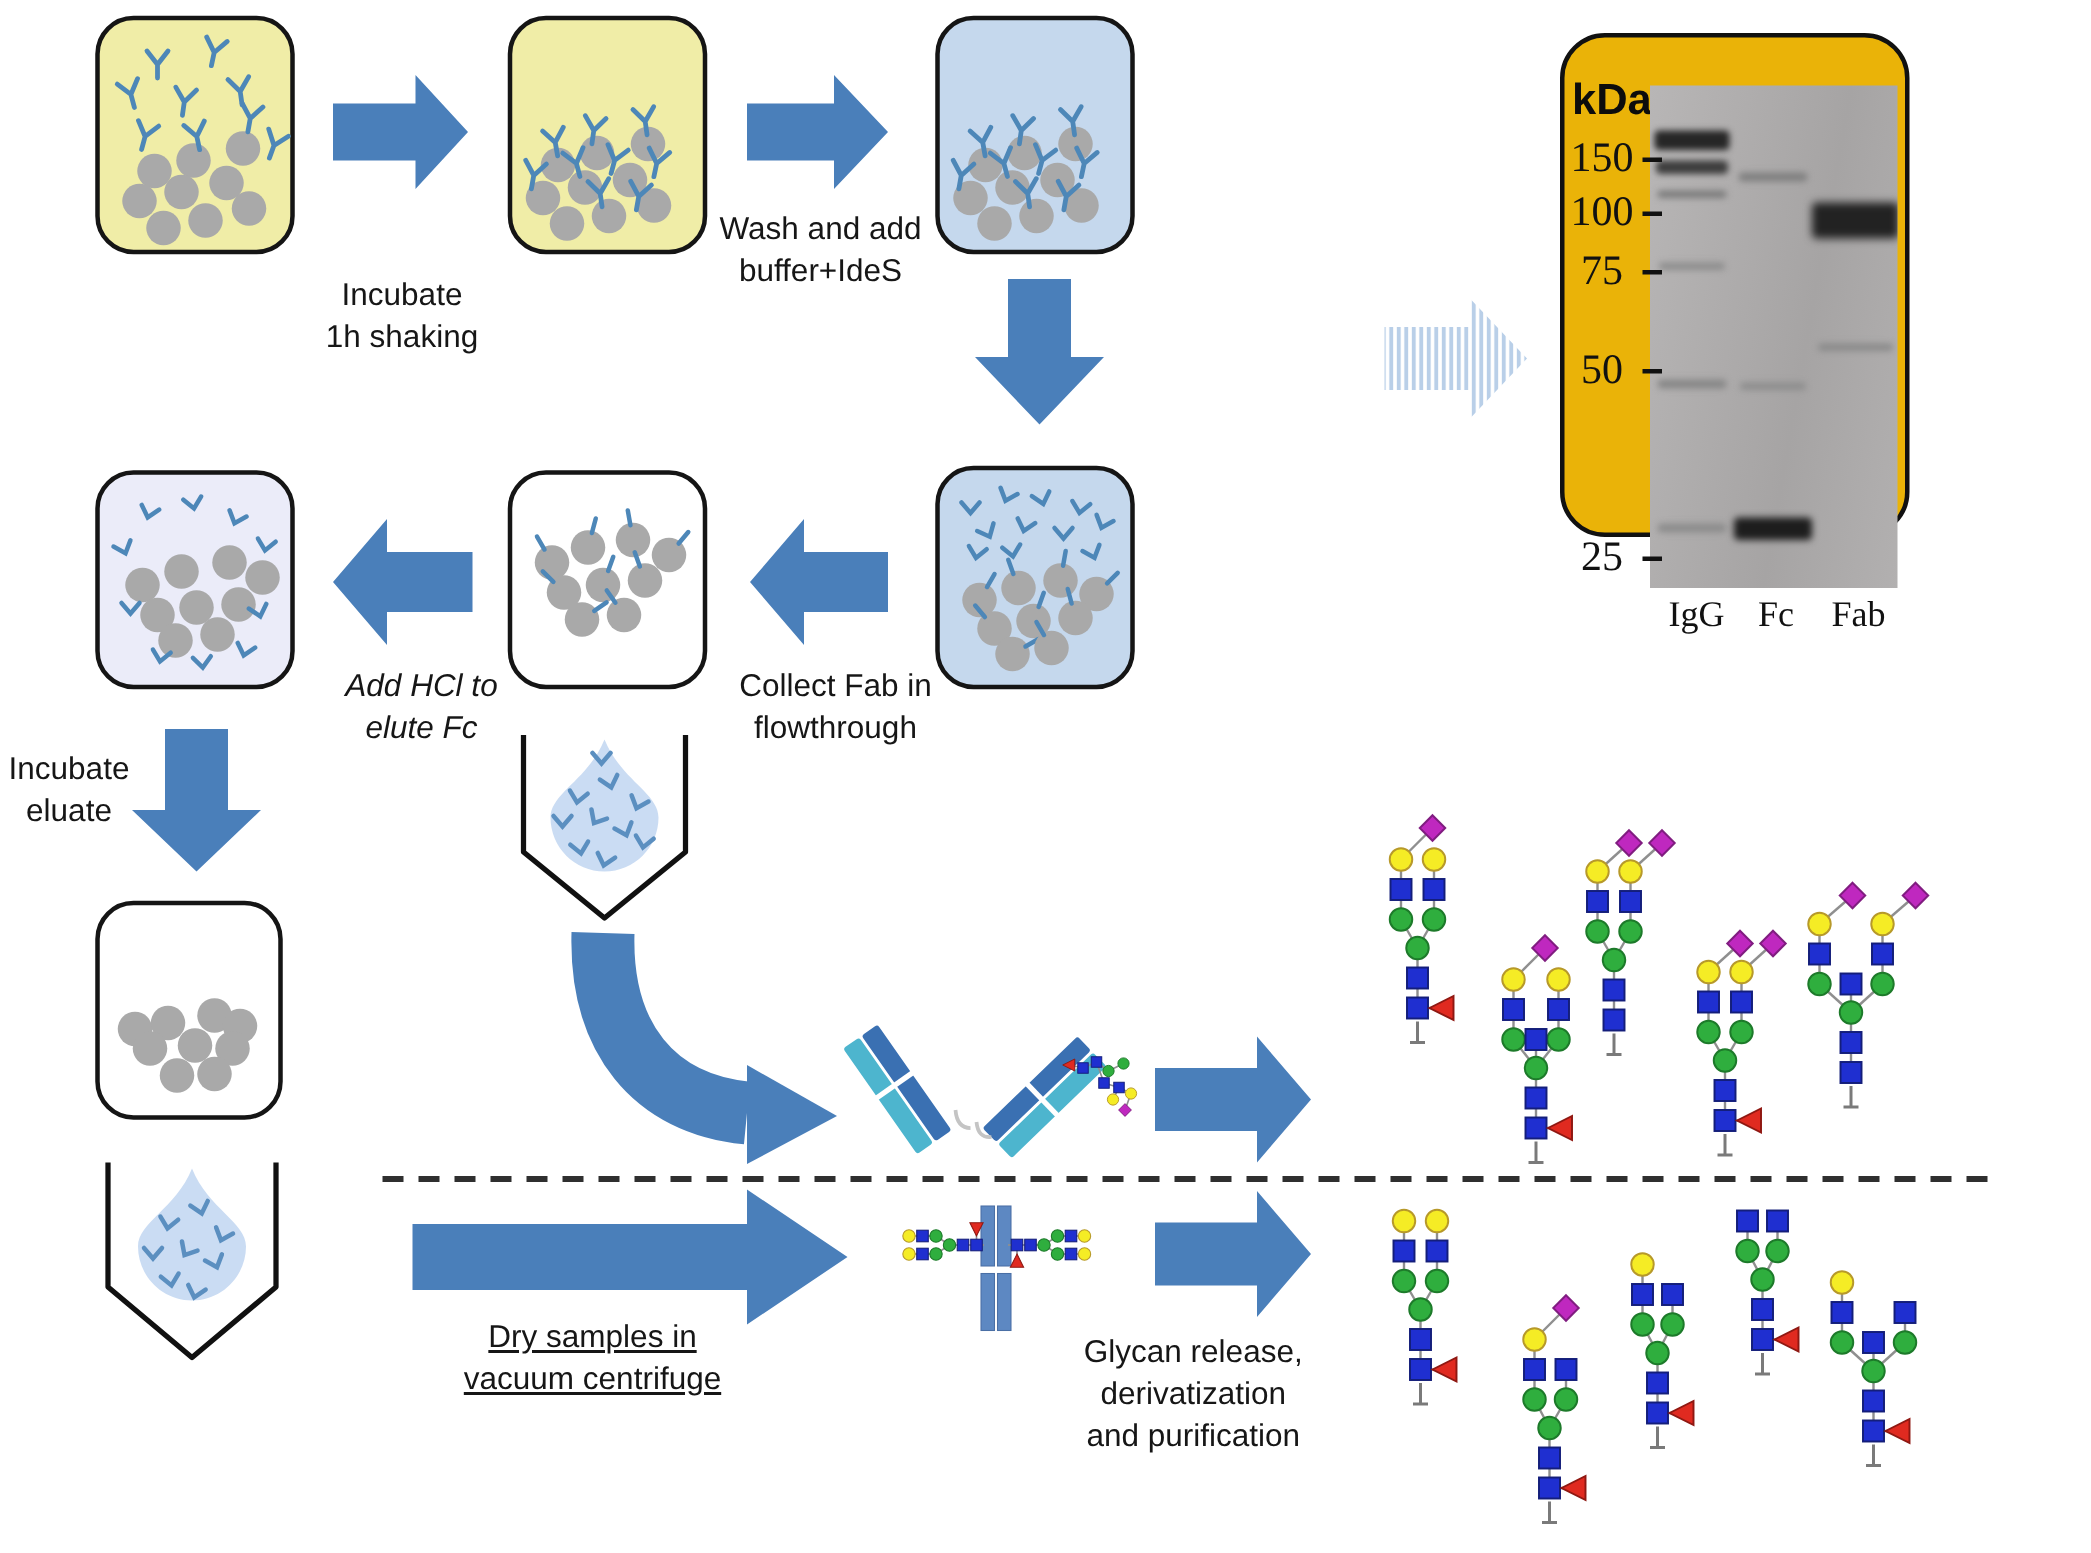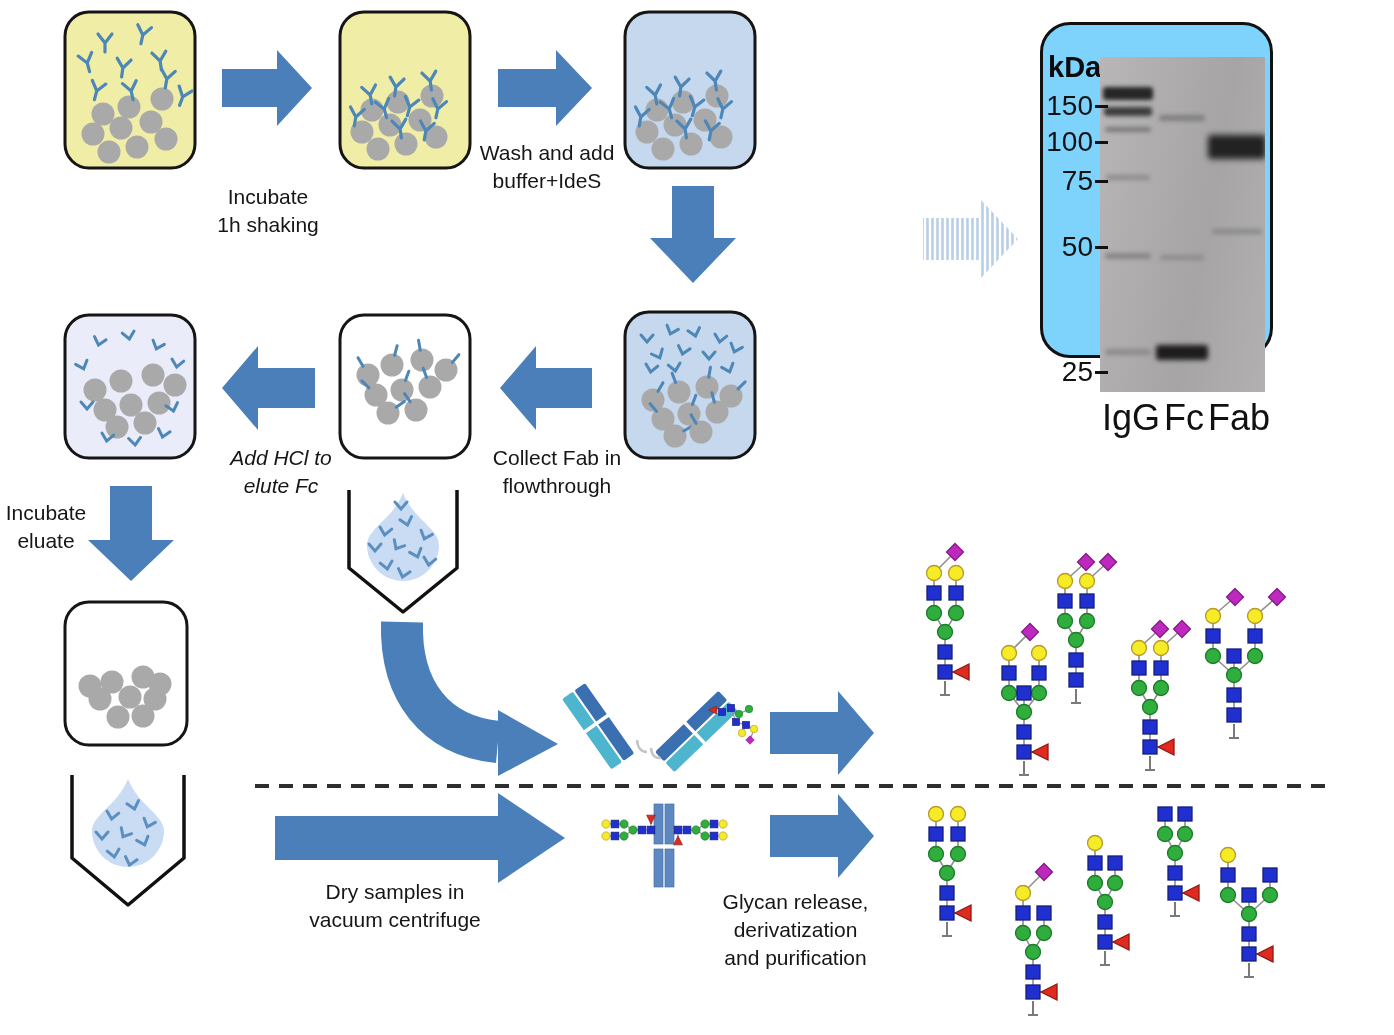--- a/index.html
+++ b/index.html
@@ -7,34 +7,34 @@
           font-family:"Liberation Sans",sans-serif;overflow:hidden;}
   #scene{position:absolute;left:0;top:0;}
   .lbl{position:absolute;white-space:pre-line;text-align:center;
        font-size:21px;line-height:1.34;color:#161616;}
   #lbl-incubate{left:190px;top:139px;width:156px;margin-top:44px;}
   #lbl-wash{left:462px;top:139px;width:170px;}
   #lbl-digest{left:722px;top:198px;width:196px;}
   #lbl-collectfab{left:477px;top:444px;width:160px;}
   #lbl-addhcl{left:203px;top:444px;width:156px;font-style:italic;}
   #lbl-eluate{left:2px;top:499px;width:88px;}
-  #lbl-dry{left:280px;top:878px;width:230px;}
+  #lbl-dry{left:280px;top:878px;width:230px;text-decoration:underline;}
   #lbl-release{left:693px;top:888px;width:205px;}
   
   #gel-frame{position:absolute;left:1040px;top:22px;width:233px;height:336px;
-             border:3px solid #111;border-radius:30px;background:#7dd3fc;box-sizing:border-box;}
+             border:3px solid #111;border-radius:30px;background:#eab308;box-sizing:border-box;}
   #gel-img{position:absolute;left:57px;top:32px;width:165px;height:335px;
            background:linear-gradient(100deg,#b8b6b6,#a6a4a4 60%,#b2b0b0);overflow:hidden;}
   .band{position:absolute;border-radius:3px;}
   #gel-kda{position:absolute;left:5px;top:26px;font-size:29px;font-weight:bold;color:#0c0c0c;}
-  .gel-marker{position:absolute;left:0;width:50px;text-align:right;
-              font-size:28px;color:#111;}
+  .gel-marker{position:absolute;left:0;width:50px;text-align:center;
+              font-size:28px;color:#111;font-family:Liberation Serif, serif;}
   .gel-tick{position:absolute;left:52px;width:13px;height:3px;background:#111;}
   .gel-lane{position:absolute;width:84px;text-align:center;top:372px;
-            font-size:36px;color:#111;}
+            font-size:24px;color:#111;font-family:Liberation Serif, serif;}
 </style>
 </head>
 <body>
 
 <div class="canvas">
 
   <svg id="scene" width="1394" height="1035" viewBox="0 0 1394 1035">
     <defs>
       <pattern id="stripes" width="5" height="8" patternUnits="userSpaceOnUse">
         <rect width="5" height="8" fill="#ffffff"></rect>

